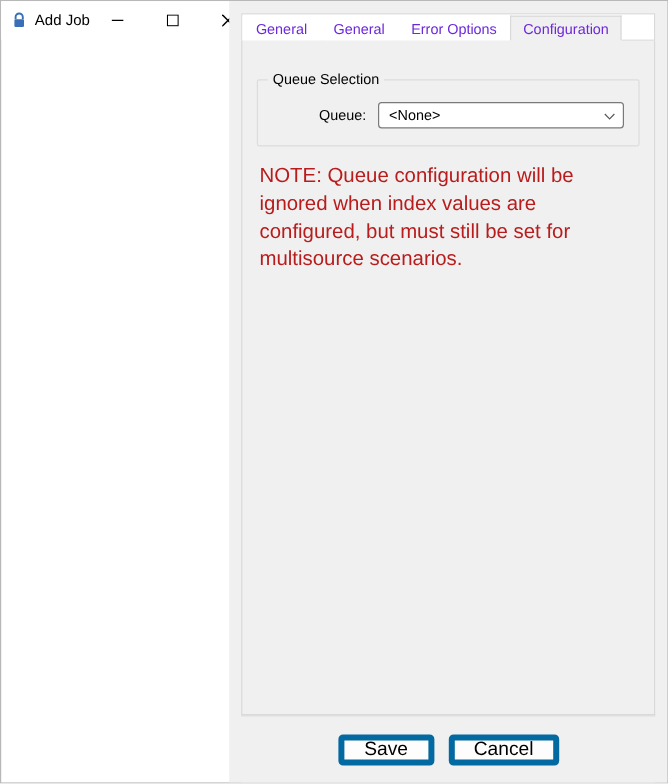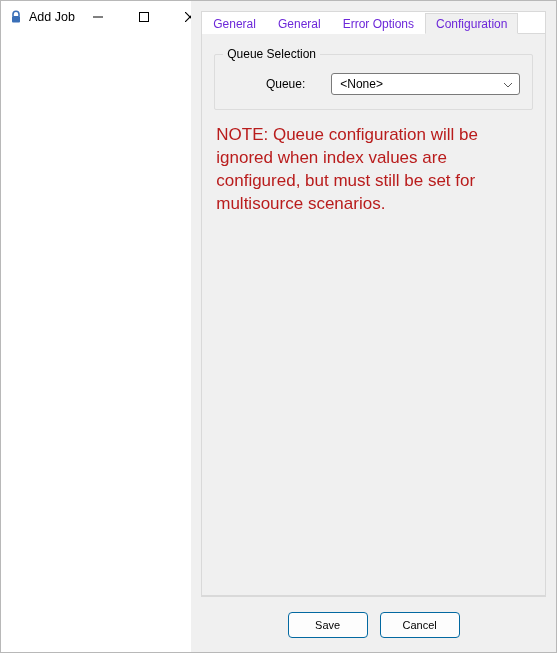--- a/index.html
+++ b/index.html
@@ -95,35 +95,35 @@
     border-top: none;
     padding: 10px 12px 0 12px;
     position: relative;
   }
   
   .groupbox {
     border: 1px solid #dcdcdc;
     border-radius: 2px;
     padding: 14px 12px 14px 12px;
     position: relative;
-    margin-top: 10px;
+    margin-top: 22px;
   }
   .group-legend {
     position: absolute;
     top: -8px;
     left: 8px;
     background: #f0f0f0;
     padding: 0 4px;
     font-size: 12px;
     color: #000;
   }
   .form-row {
     display: flex;
     align-items: center;
-    gap: 26px;
+    gap: 10px;
     padding: 4px 0 0 18px;
   }
   .form-label {
     width: 60px;
     text-align: right;
     font-size: 12px;
   }
   .combo {
     flex: 1 1 auto;
     height: 22px;
@@ -151,24 +151,24 @@
     background: #f0f0f0;
     border-top: 1px solid #d9d9d9;
     display: flex;
     align-items: center;
     justify-content: center;
     gap: 12px;
   }
   .btn {
     min-width: 80px;
     height: 26px;
-    border: 1px solid #0369a1;
+    border: 5px solid #0369a1;
     border-radius: 4px;
     background: #fdfdfd;
-    font-size: 11px;
+    font-size: 16px;
     display: flex;
     align-items: center;
     justify-content: center;
     padding: 0 16px;
   }
 </style>
 </head>
 <body>
 
 <div class="window">

